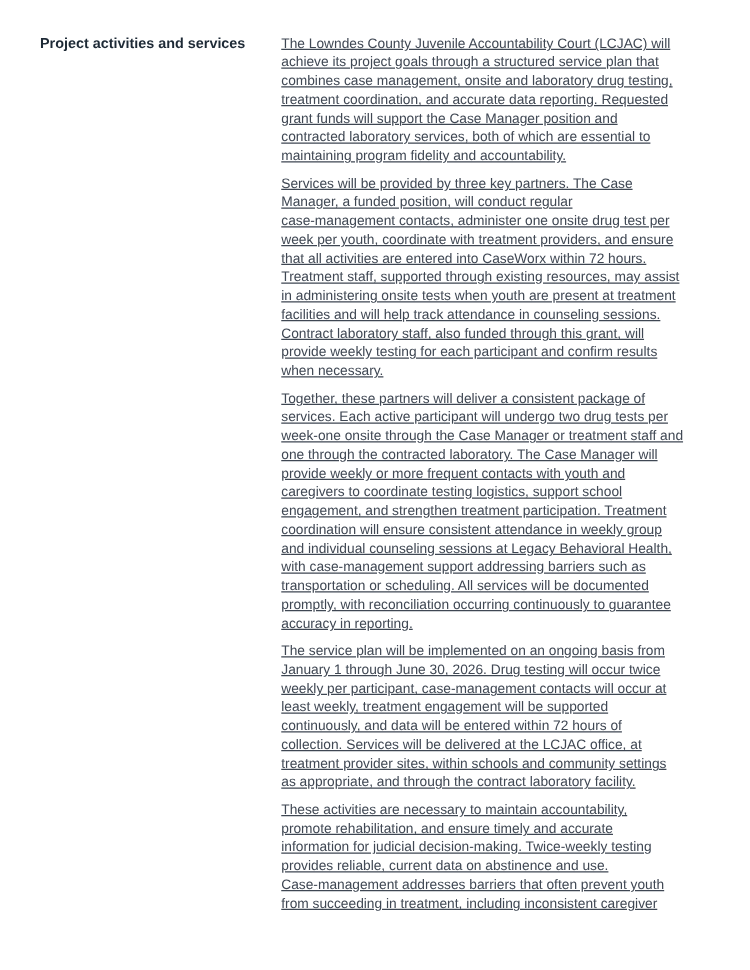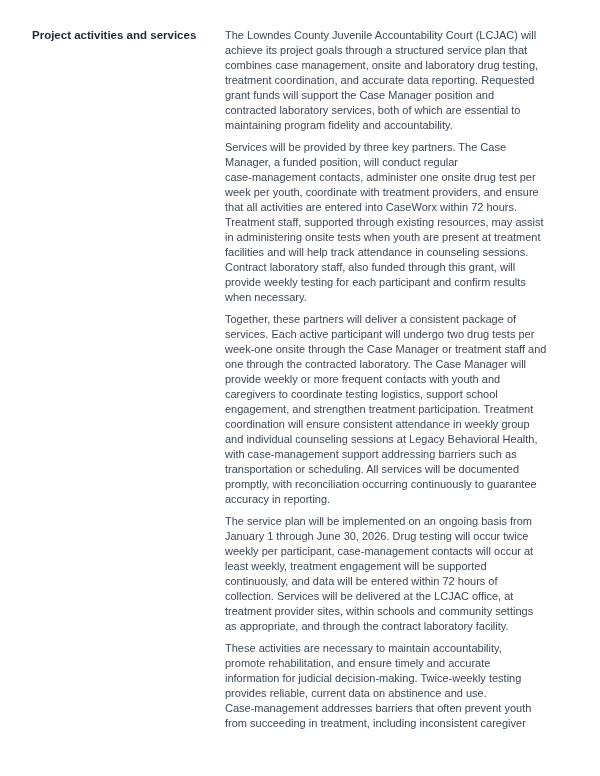--- a/index.html
+++ b/index.html
@@ -38,20 +38,21 @@
   .field-value {
     flex: none;
     width: 353px;
     font-size: 11px;
     line-height: 15px;
     color: var(--body-text);
   }
   .field-value p.para {
     margin: 0 0 7px 0;
     white-space: pre-line;
+    text-decoration: underline;
   }
 </style>
 </head>
 <body>
 
 <div class="page">
   <div class="field-row">
     <div class="field-label">Project activities and services</div>
     <div class="field-value">
         <p class="para">The Lowndes County Juvenile Accountability Court (LCJAC) will

